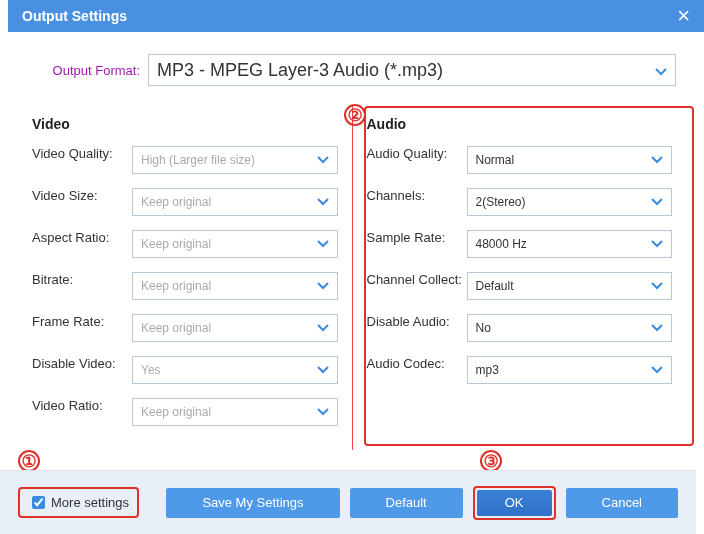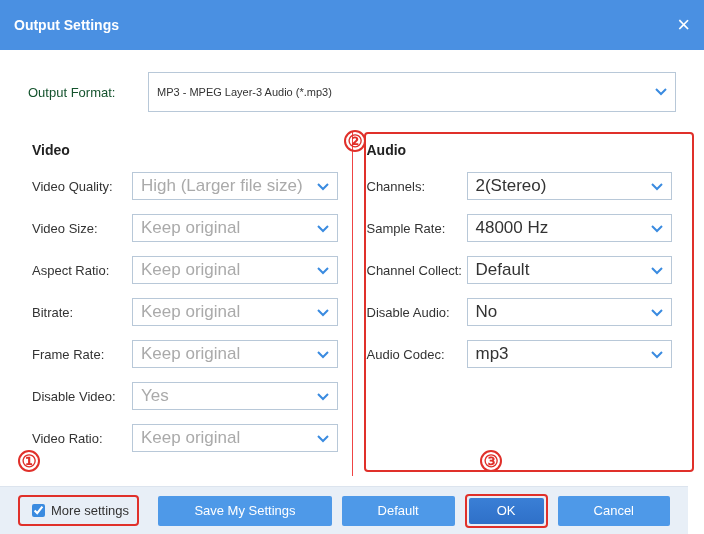--- a/index.html
+++ b/index.html
@@ -1,45 +1,45 @@
 <!DOCTYPE html>
 <html><head>
 <meta charset="utf-8">
 <style>
 * { box-sizing: border-box; font-family: Arial, sans-serif; }
 body { margin: 0; width: 704px; height: 534px; background: #fff; position: relative; }
 
-.titlebar { background: #4a90e2; color: #fff; height: 50px; display: flex; align-items: center; padding: 0 14px; font-weight: bold; font-size: 14px; justify-content: space-between; }
+.titlebar { background: #4a90e2; color: #fff; height: 32px; display: flex; align-items: center; padding: 0 14px; font-weight: bold; font-size: 14px; justify-content: space-between; margin-left: 8px; }
 .titlebar .close { font-size: 22px; font-weight: normal; cursor: pointer; }
 
 .content { padding: 0 18px; }
 
 .format-row { display: flex; align-items: center; padding: 22px 10px 20px 10px; }
-.format-row .lbl { width: 120px; text-align: left; font-size: 13px; color: #14532d; padding-right: 8px; }
+.format-row .lbl { width: 120px; text-align: right; font-size: 13px; color: #a21caf; padding-right: 8px; }
 .format-row .sel { flex: 1; }
 
-.select-box { border: 1px solid #b8c8d8; background: #fff; height: 28px; display: flex; align-items: center; padding: 0 8px; font-size: 17px; color: #333; position: relative; cursor: pointer; }
-.select-box.format { height: 40px; font-size: 11px; }
+.select-box { border: 1px solid #b8c8d8; background: #fff; height: 28px; display: flex; align-items: center; padding: 0 8px; font-size: 12px; color: #333; position: relative; cursor: pointer; }
+.select-box.format { height: 32px; font-size: 18px; }
 .select-box .arrow { position: absolute; right: 8px; color: #3a8be0; }
 .select-box.disabled { color: #aaa; }
 
 .columns { display: flex; position: relative; }
 .col { flex: 1; padding: 6px 14px 10px 14px; }
 .col.left { border-right: 1px solid #ef4444; }
 .col h3 { margin: 4px 0 14px 0; font-size: 14px; color: #222; font-weight: bold; }
 
-.row { display: flex; align-items: center; margin-bottom: 14px; }
+.row { display: flex; margin-bottom: 14px; }
 .row .lbl { width: 100px; font-size: 13px; color: #333; }
 .row .val { flex: 1; }
 
 .audio-box { border: 2px solid #e0302a; border-radius: 4px; position: absolute; left: 346px; top: 0px; width: 330px; height: 340px; pointer-events: none; }
 
 .marker { position: absolute; color: #e0302a; font-size: 17px; font-weight: bold; width: 22px; height: 22px; border: 2px solid #e0302a; border-radius: 50%; display: flex; align-items: center; justify-content: center; font-family: serif; }
 
-.footer { position: absolute; bottom: 0; left: 0; right: 16px; height: 48px; background: #e8eff7; border-top: 1px solid #dce4ee; display: flex; align-items: center; padding: 0 18px; }
+.footer { position: absolute; bottom: 0; left: 0; right: 8px; height: 64px; background: #e8eff7; border-top: 1px solid #dce4ee; display: flex; align-items: center; padding: 0 18px; }
 .footer .more-wrap { border: 2px solid #e0302a; border-radius: 4px; padding: 4px 8px; display: flex; align-items: center; font-size: 13px; color: #333; cursor: pointer; }
 .footer .more-wrap input { margin-right: 6px; accent-color: #3a8be0; }
 .footer .spacer { flex: 1; }
 .btn { background: #4e99e8; color: #fff; border: none; height: 30px; padding: 0 36px; font-size: 13px; border-radius: 2px; margin-left: 10px; cursor: pointer; }
 .ok-outline { border: 2px solid #e0302a; border-radius: 4px; padding: 2px; margin-left: 10px; display: inline-flex; }
 .ok-outline .btn { margin: 0; background: linear-gradient(#3a7fd6,#2f70c8); height: 26px; padding: 0 28px; }
 
 svg.arrow-down { width: 12px; height: 8px; }
 </style>
 </head>
@@ -149,20 +149,31 @@
                   <path d="M1 1l5 5 5-5" stroke="#3a8be0" stroke-width="2" fill="none"></path>
                 </svg></span>
             </div>
           </div>
       </div>
     </div>
 
     <div class="col">
       <h3>Audio</h3>
 
+      <div class="row">
+        <div class="lbl">Audio Quality:</div>
+        <div class="val">
+            <div class="select-box">
+              <span>Normal</span>
+              <span class="arrow"><svg class="arrow-down" viewBox="0 0 12 8">
+                  <path d="M1 1l5 5 5-5" stroke="#3a8be0" stroke-width="2" fill="none"></path>
+                </svg></span>
+            </div>
+          </div>
+      </div>
       <div class="row">
         <div class="lbl">Channels:</div>
         <div class="val">
             <div class="select-box">
               <span>2(Stereo)</span>
               <span class="arrow"><svg class="arrow-down" viewBox="0 0 12 8">
                   <path d="M1 1l5 5 5-5" stroke="#3a8be0" stroke-width="2" fill="none"></path>
                 </svg></span>
             </div>
           </div>

